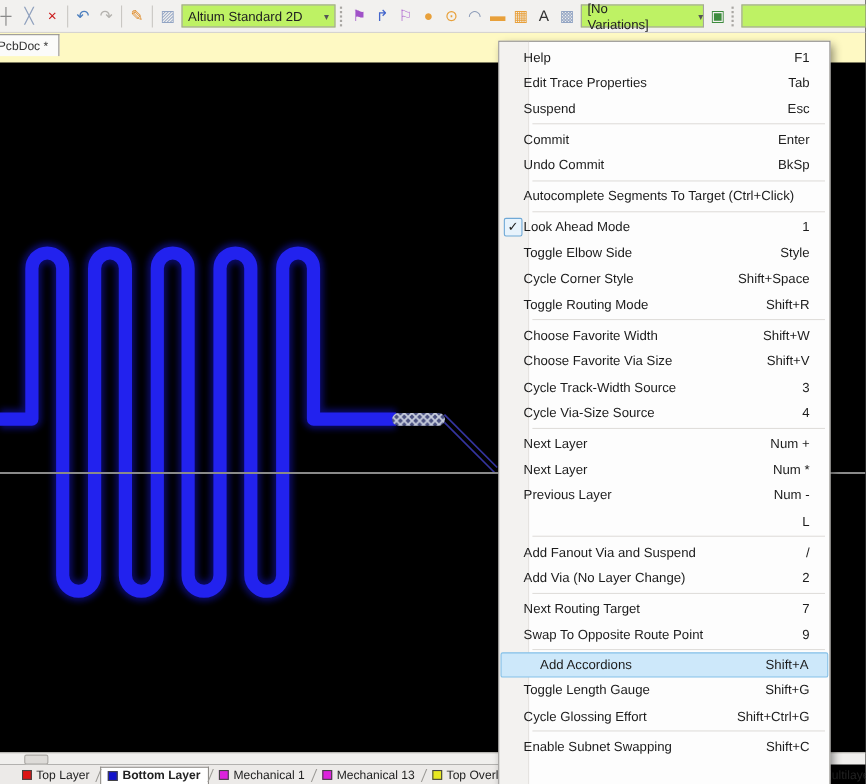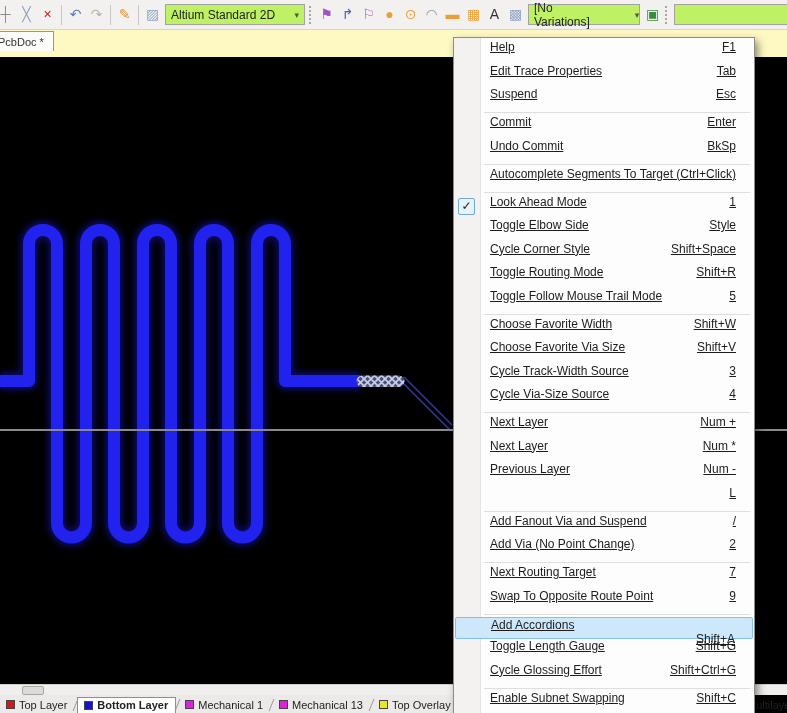--- a/index.html
+++ b/index.html
@@ -26,36 +26,36 @@
     border-bottom:none;display:flex;align-items:center;padding:0 9px;font-size:11px;color:#333;}
 
   
   .canvas{position:absolute;left:0;top:57px;width:787px;height:627px;background:#000;}
   .trace-glow{filter:blur(3px);opacity:.55;}
 
   
   .hscroll{position:absolute;left:0;top:684px;width:787px;height:11px;background:#f0efed;border-top:1px solid #cfcdc9;}
   .hthumb{position:absolute;left:22px;top:1px;width:22px;height:9px;background:#dddbd8;border:1px solid #a9a7a3;border-radius:2px;}
   .tabbar{position:absolute;left:0;top:695px;width:635px;height:18px;background:#eceae8;display:flex;
-    align-items:flex-end;font-size:11px;color:#222;z-index:1;}
+    align-items:flex-end;font-size:11px;color:#222;padding-left:14px;z-index:1;}
   .ltab{display:flex;align-items:center;gap:4px;height:16px;padding:1px 7px 2px 6px;flex:0 0 auto;white-space:nowrap;}
   .ltab.active{background:#fff;border:1px solid #8f8d89;border-bottom:none;font-weight:bold;}
   .lsw{width:9px;height:9px;border:1px solid #444;flex:0 0 auto;}
   .lslash{width:1px;height:12px;background:#9a9894;transform:skewX(-22deg);margin:0 1px 2px 1px;flex:0 0 auto;}
   .tabbar [data-name="layer-tab-multilayer"]{position:absolute;left:728px;bottom:0;}
 
   
   .menu{position:absolute;left:453px;top:37px;width:302px;height:680px;background:#fdfdfd;
     border:1px solid #8e8c88;box-shadow:3px 4px 8px rgba(0,0,0,.45);z-index:10;padding-top:2px;overflow:hidden;}
   .mgutter{position:absolute;left:0;top:0;width:27px;height:100%;background:#f3f2f0;border-right:1px solid #e5e3e0;}
-  .mitem{position:relative;height:23.5px;display:flex;align-items:flex-start;
-    padding:0 18px 0 36px;font-size:12px;color:#1c1c1c;white-space:nowrap;text-decoration:underline;}
+  .mitem{position:relative;height:23.5px;display:flex;align-items:center;
+    padding:0 18px 0 22px;font-size:12px;color:#1c1c1c;white-space:nowrap;}
   .mitem .mshortcut{margin-left:auto;padding-left:12px;}
   .mitem.highlight{background:#cde8fa;border:1px solid #84c0e8;border-radius:2px;margin:0 1px;
-    height:22.5px;padding-left:35px;padding-right:17px;flex-direction:column;}
+    height:22.5px;padding-left:35px;padding-right:17px;}
   .msep{height:1px;background:#e0dedb;margin:1.75px 4px 1.75px 30px;}
   .mcheck{position:absolute;left:4px;top:3px;width:17px;height:17px;background:#e7f3fc;
     border:1px solid #6fa9d6;border-radius:2px;font-size:12px;line-height:15px;text-align:center;color:#222;}
 </style>
 </head>
 <body>
 
 <div class="screen" data-name="altium-pcb-editor-window">
 
   <div class="toolbar" data-name="main-toolbar">
@@ -206,24 +206,20 @@
           <span class="mshortcut" data-name="menu-item-shortcut">Style</span>
         </div>
         <div class="mitem" data-name="menu-item-cycle-corner-style">
           <span data-name="menu-item-label">Cycle Corner Style</span>
           <span class="mshortcut" data-name="menu-item-shortcut">Shift+Space</span>
         </div>
         <div class="mitem" data-name="menu-item-toggle-routing-mode">
           <span data-name="menu-item-label">Toggle Routing Mode</span>
           <span class="mshortcut" data-name="menu-item-shortcut">Shift+R</span>
         </div>
-        <div class="mitem" data-name="menu-item-toggle-follow-mouse-trail-mode">
-          <span data-name="menu-item-label">Toggle Follow Mouse Trail Mode</span>
-          <span class="mshortcut" data-name="menu-item-shortcut">5</span>
-        </div>
         <div class="msep" data-name="menu-separator"></div>
         <div class="mitem" data-name="menu-item-choose-favorite-width">
           <span data-name="menu-item-label">Choose Favorite Width</span>
           <span class="mshortcut" data-name="menu-item-shortcut">Shift+W</span>
         </div>
         <div class="mitem" data-name="menu-item-choose-favorite-via-size">
           <span data-name="menu-item-label">Choose Favorite Via Size</span>
           <span class="mshortcut" data-name="menu-item-shortcut">Shift+V</span>
         </div>
         <div class="mitem" data-name="menu-item-cycle-track-width-source">
@@ -249,21 +245,21 @@
         </div>
         <div class="mitem" data-name="menu-item-switch-layer-for-current-trace">
           <span class="mshortcut" data-name="menu-item-shortcut">L</span>
         </div>
         <div class="msep" data-name="menu-separator"></div>
         <div class="mitem" data-name="menu-item-add-fanout-via-and-suspend">
           <span data-name="menu-item-label">Add Fanout Via and Suspend</span>
           <span class="mshortcut" data-name="menu-item-shortcut">/</span>
         </div>
         <div class="mitem" data-name="menu-item-add-via-no-layer-change">
-          <span data-name="menu-item-label">Add Via (No Point Change)</span>
+          <span data-name="menu-item-label">Add Via (No Layer Change)</span>
           <span class="mshortcut" data-name="menu-item-shortcut">2</span>
         </div>
         <div class="msep" data-name="menu-separator"></div>
         <div class="mitem" data-name="menu-item-next-routing-target">
           <span data-name="menu-item-label">Next Routing Target</span>
           <span class="mshortcut" data-name="menu-item-shortcut">7</span>
         </div>
         <div class="mitem" data-name="menu-item-swap-to-opposite-route-point">
           <span data-name="menu-item-label">Swap To Opposite Route Point</span>
           <span class="mshortcut" data-name="menu-item-shortcut">9</span>

